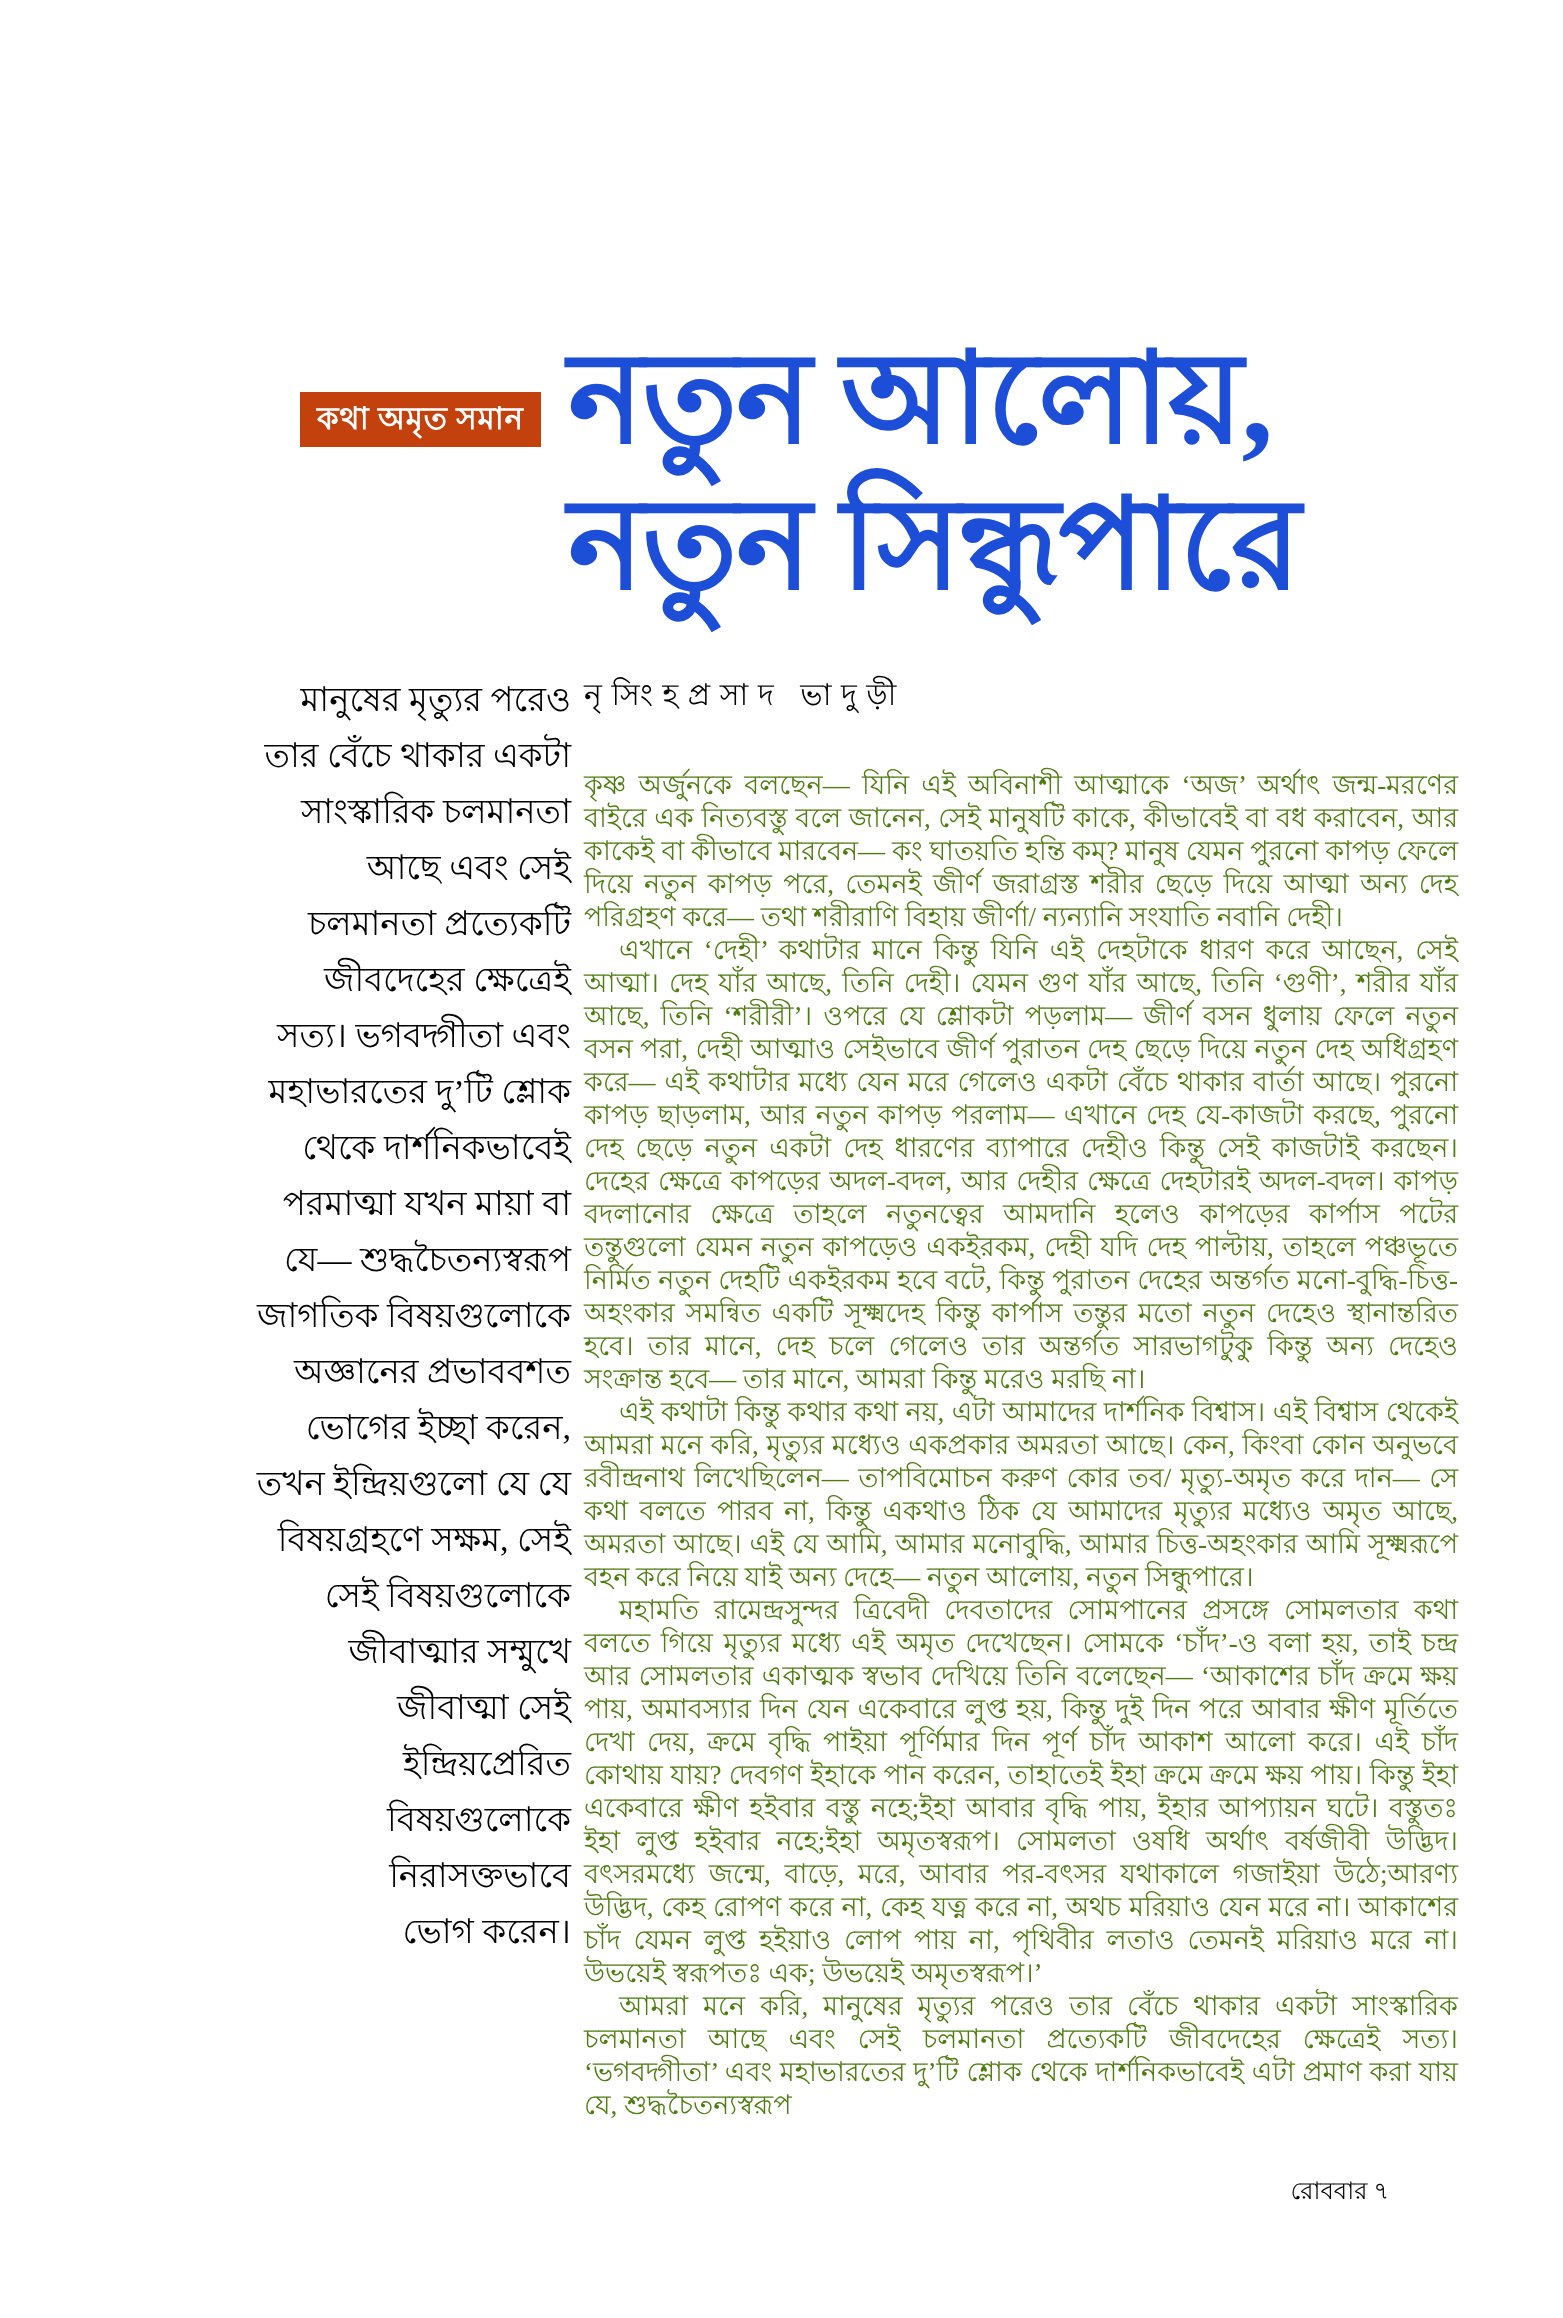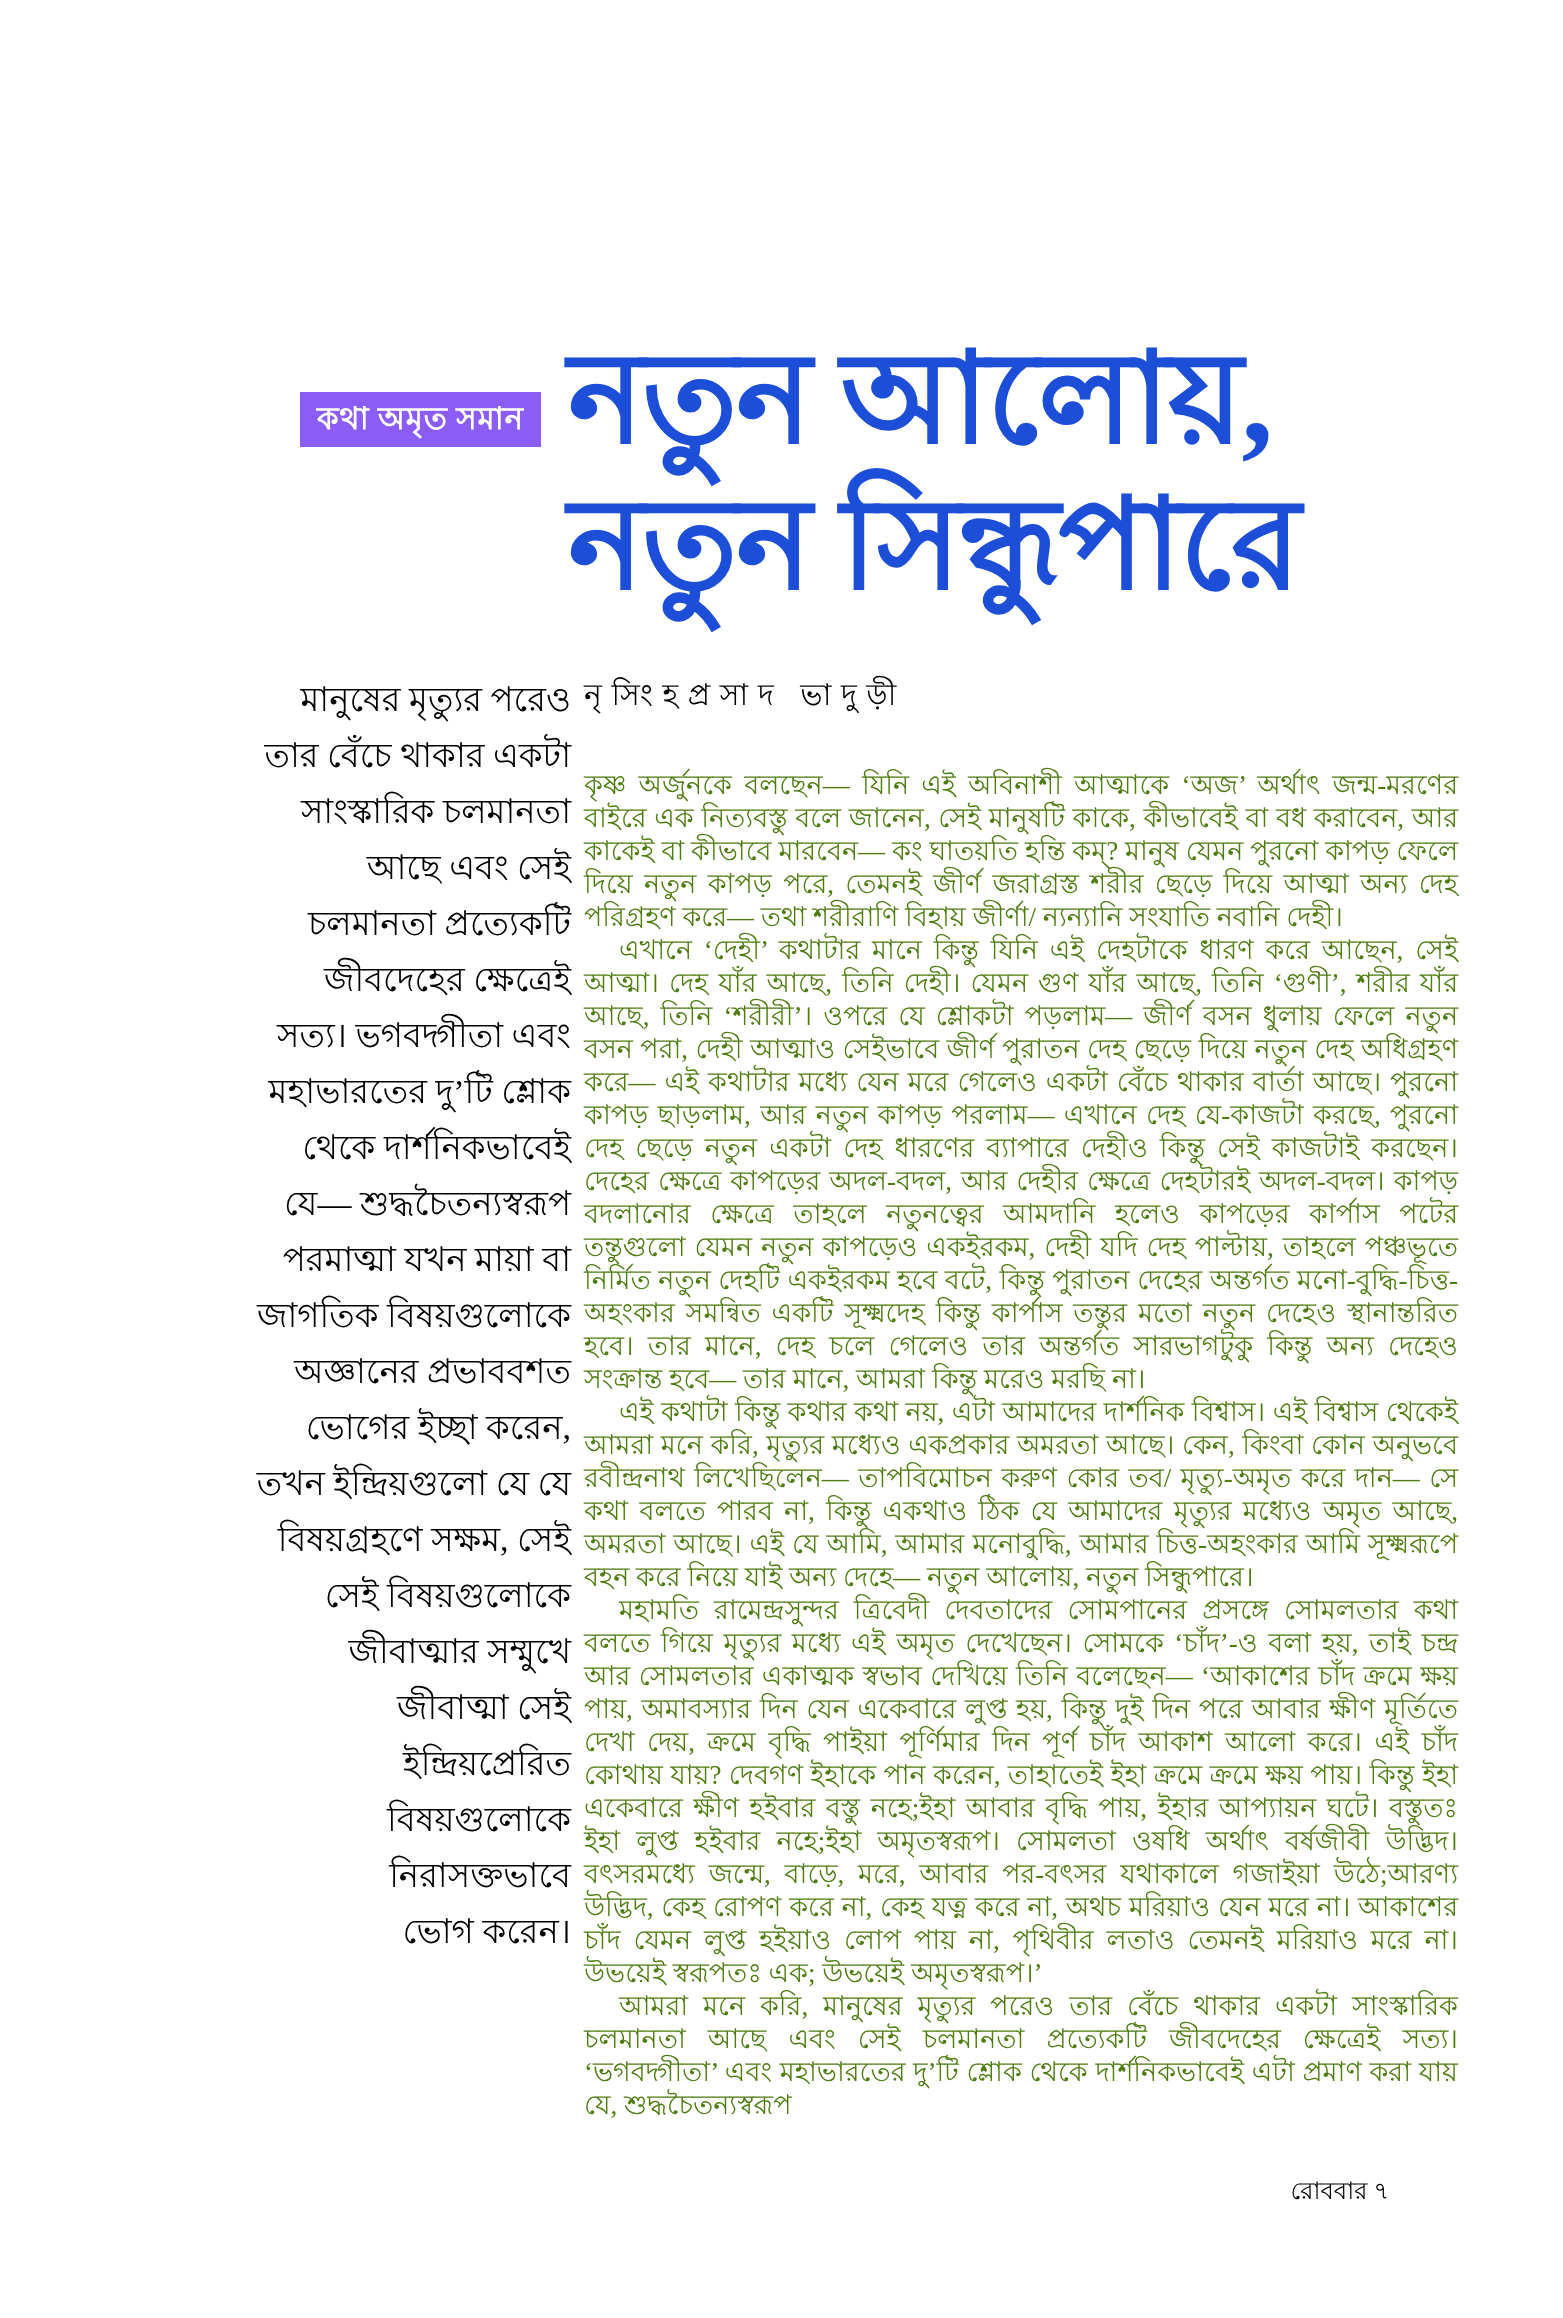--- a/index.html
+++ b/index.html
@@ -10,21 +10,21 @@
     height: 2319px;
     background: #ffffff;
     overflow: hidden;
     font-family: "Liberation Serif", "DejaVu Serif", serif;
     color: #000000;
   }
   .kicker {
     position: absolute;
     left: 300px; top: 392px;
     width: 241px; height: 55px;
-    background: #8b5cf6;
+    background: #c2410c;
     display: flex; align-items: center; justify-content: center;
     font-size: 31px; font-weight: bold; color: #ffffff;
     letter-spacing: 0.8px;
   }
   .headline {
     position: absolute;
     left: 568px; top: 326px;
     width: 893px;
     font-size: 127px;
     line-height: 146px;
@@ -89,22 +89,22 @@
   <aside class="pullquote">
       <span class="pq-line">মানুষের মৃত্যুর পরেও</span>
       <span class="pq-line">তার বেঁচে থাকার একটা</span>
       <span class="pq-line">সাংস্কারিক চলমানতা</span>
       <span class="pq-line">আছে এবং সেই</span>
       <span class="pq-line">চলমানতা প্রত্যেকটি</span>
       <span class="pq-line">জীবদেহের ক্ষেত্রেই</span>
       <span class="pq-line">সত্য। ভগবদ্গীতা এবং</span>
       <span class="pq-line">মহাভারতের দু’টি শ্লোক</span>
       <span class="pq-line">থেকে দার্শনিকভাবেই</span>
+      <span class="pq-line">পরমাত্মা যখন মায়া বা</span>
       <span class="pq-line">যে— শুদ্ধচৈতন্যস্বরূপ</span>
-      <span class="pq-line">পরমাত্মা যখন মায়া বা</span>
       <span class="pq-line">জাগতিক বিষয়গুলোকে</span>
       <span class="pq-line">অজ্ঞানের প্রভাববশত</span>
       <span class="pq-line">ভোগের ইচ্ছা করেন,</span>
       <span class="pq-line">তখন ইন্দ্রিয়গুলো যে যে</span>
       <span class="pq-line">বিষয়গ্রহণে সক্ষম, সেই</span>
       <span class="pq-line">সেই বিষয়গুলোকে</span>
       <span class="pq-line">জীবাত্মার সম্মুখে</span>
       <span class="pq-line">জীবাত্মা সেই</span>
       <span class="pq-line">ইন্দ্রিয়প্রেরিত</span>
       <span class="pq-line">বিষয়গুলোকে</span>

